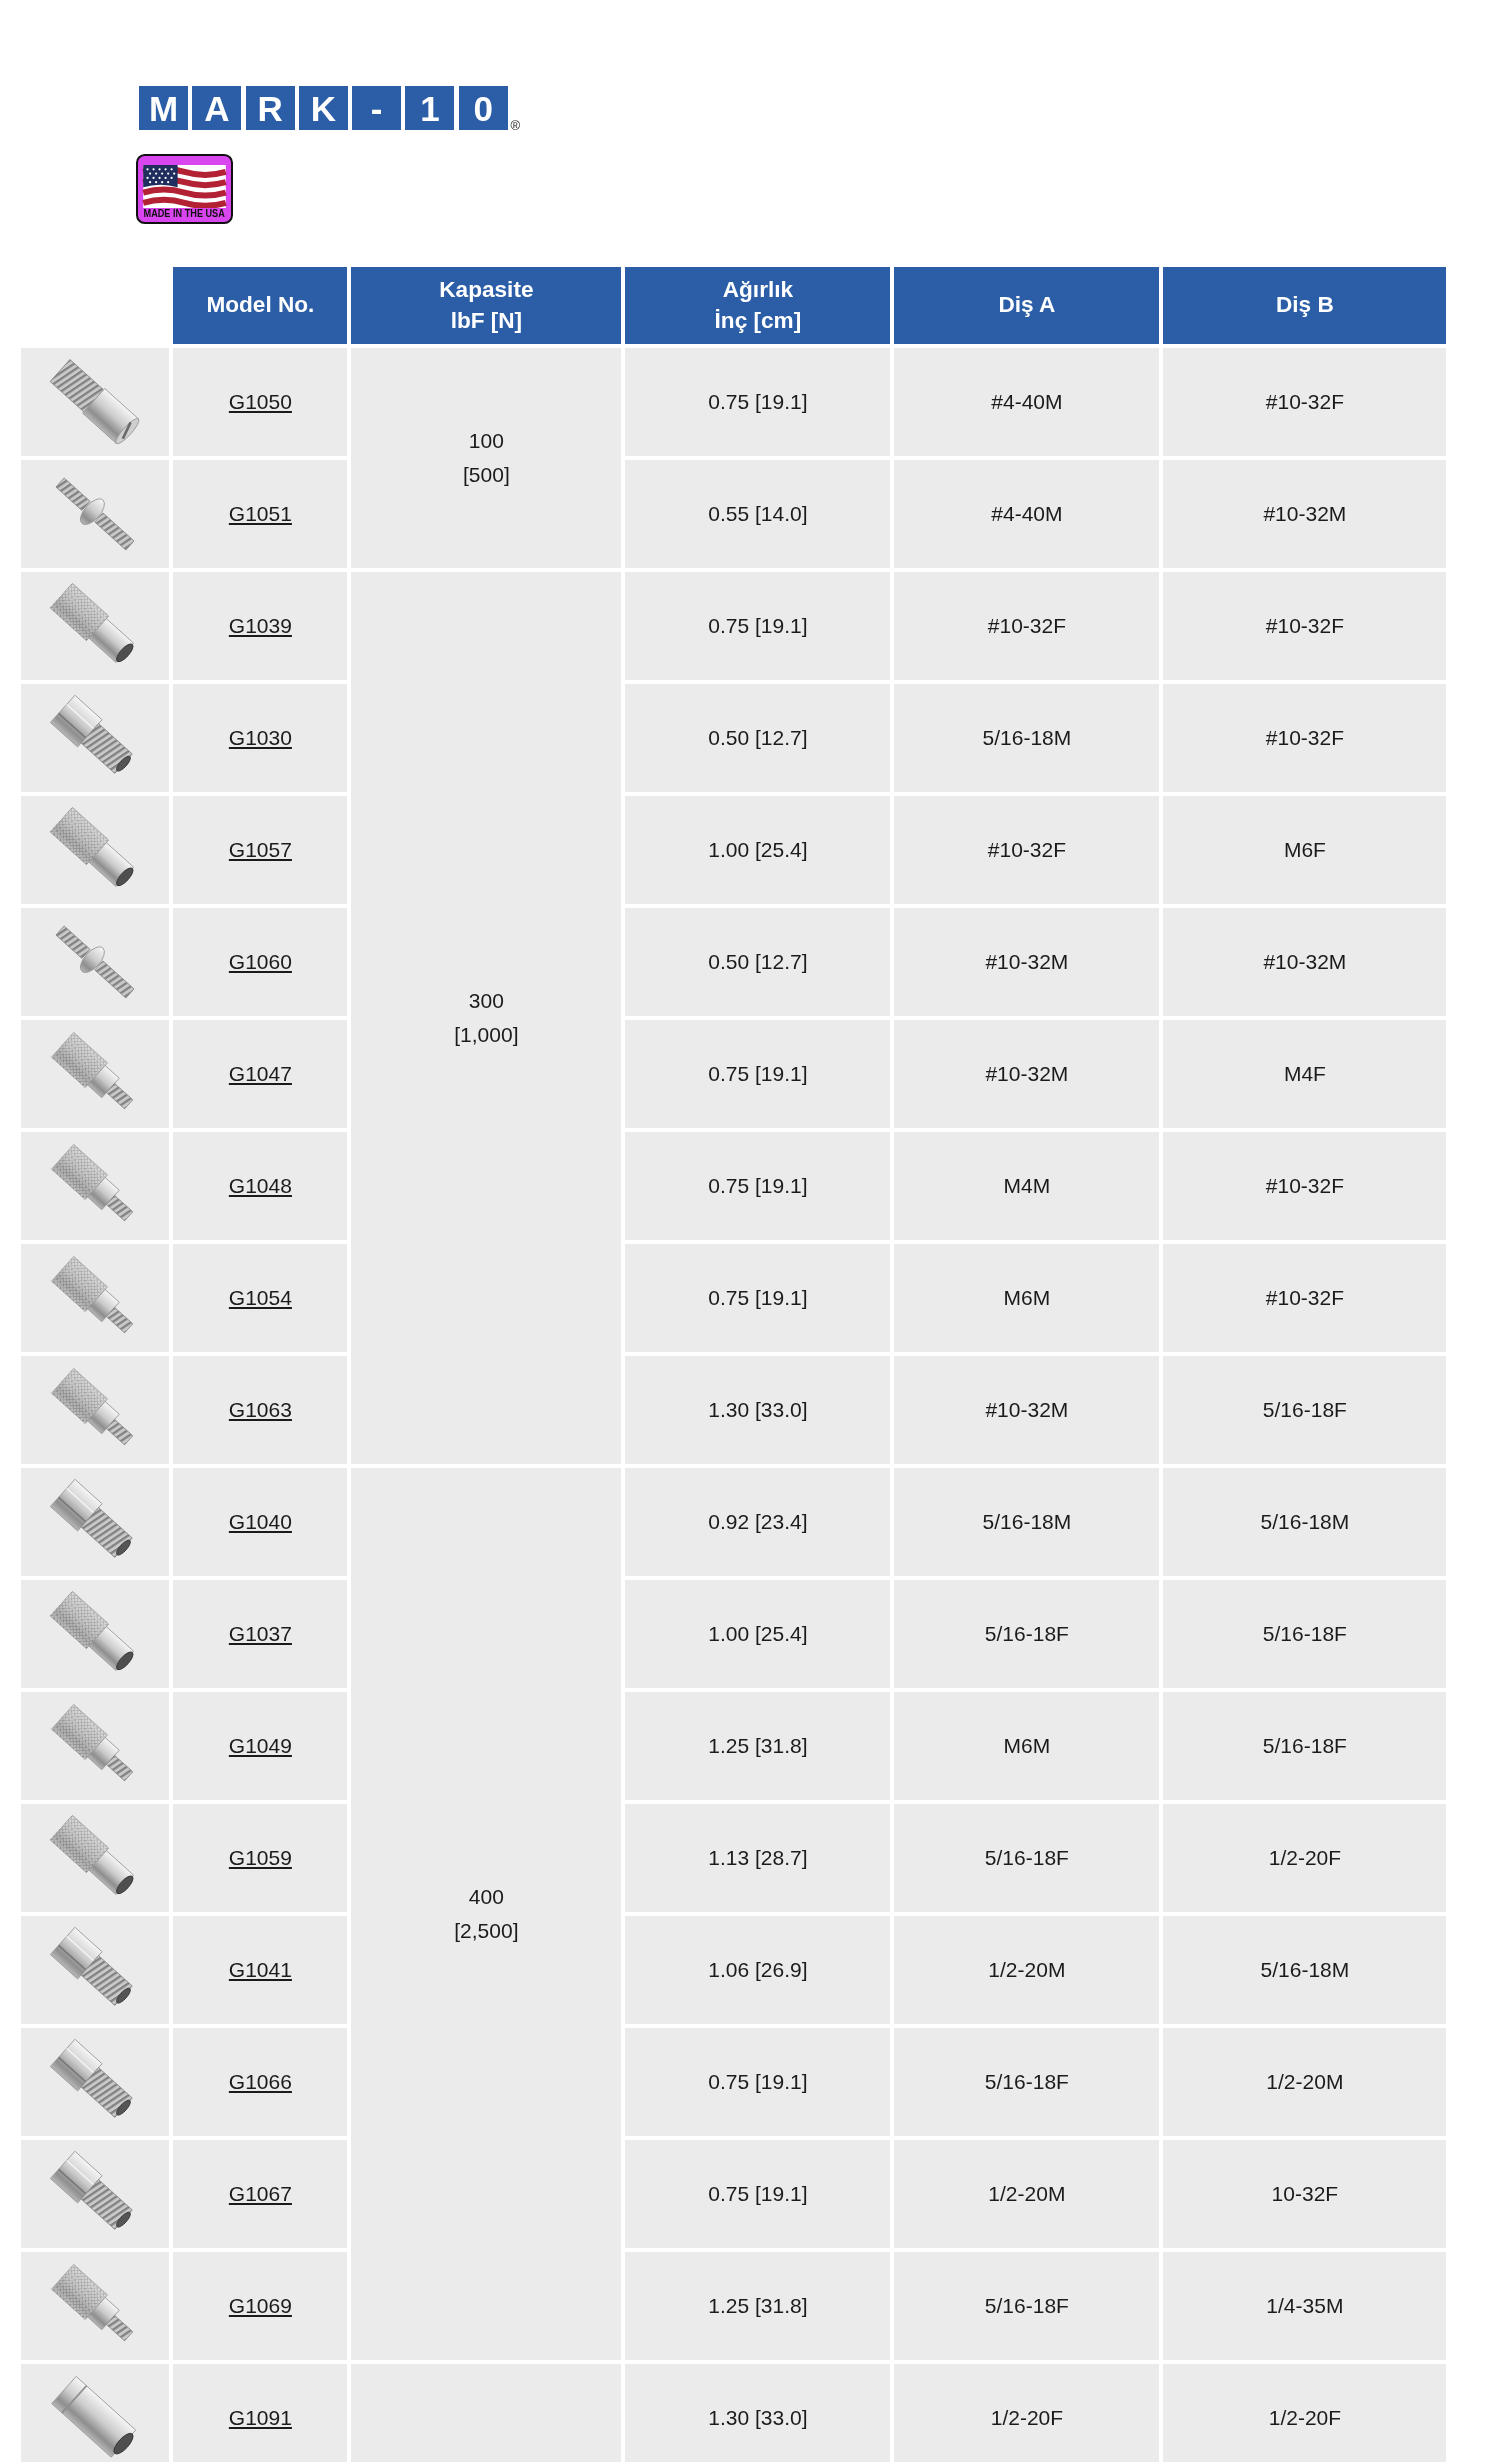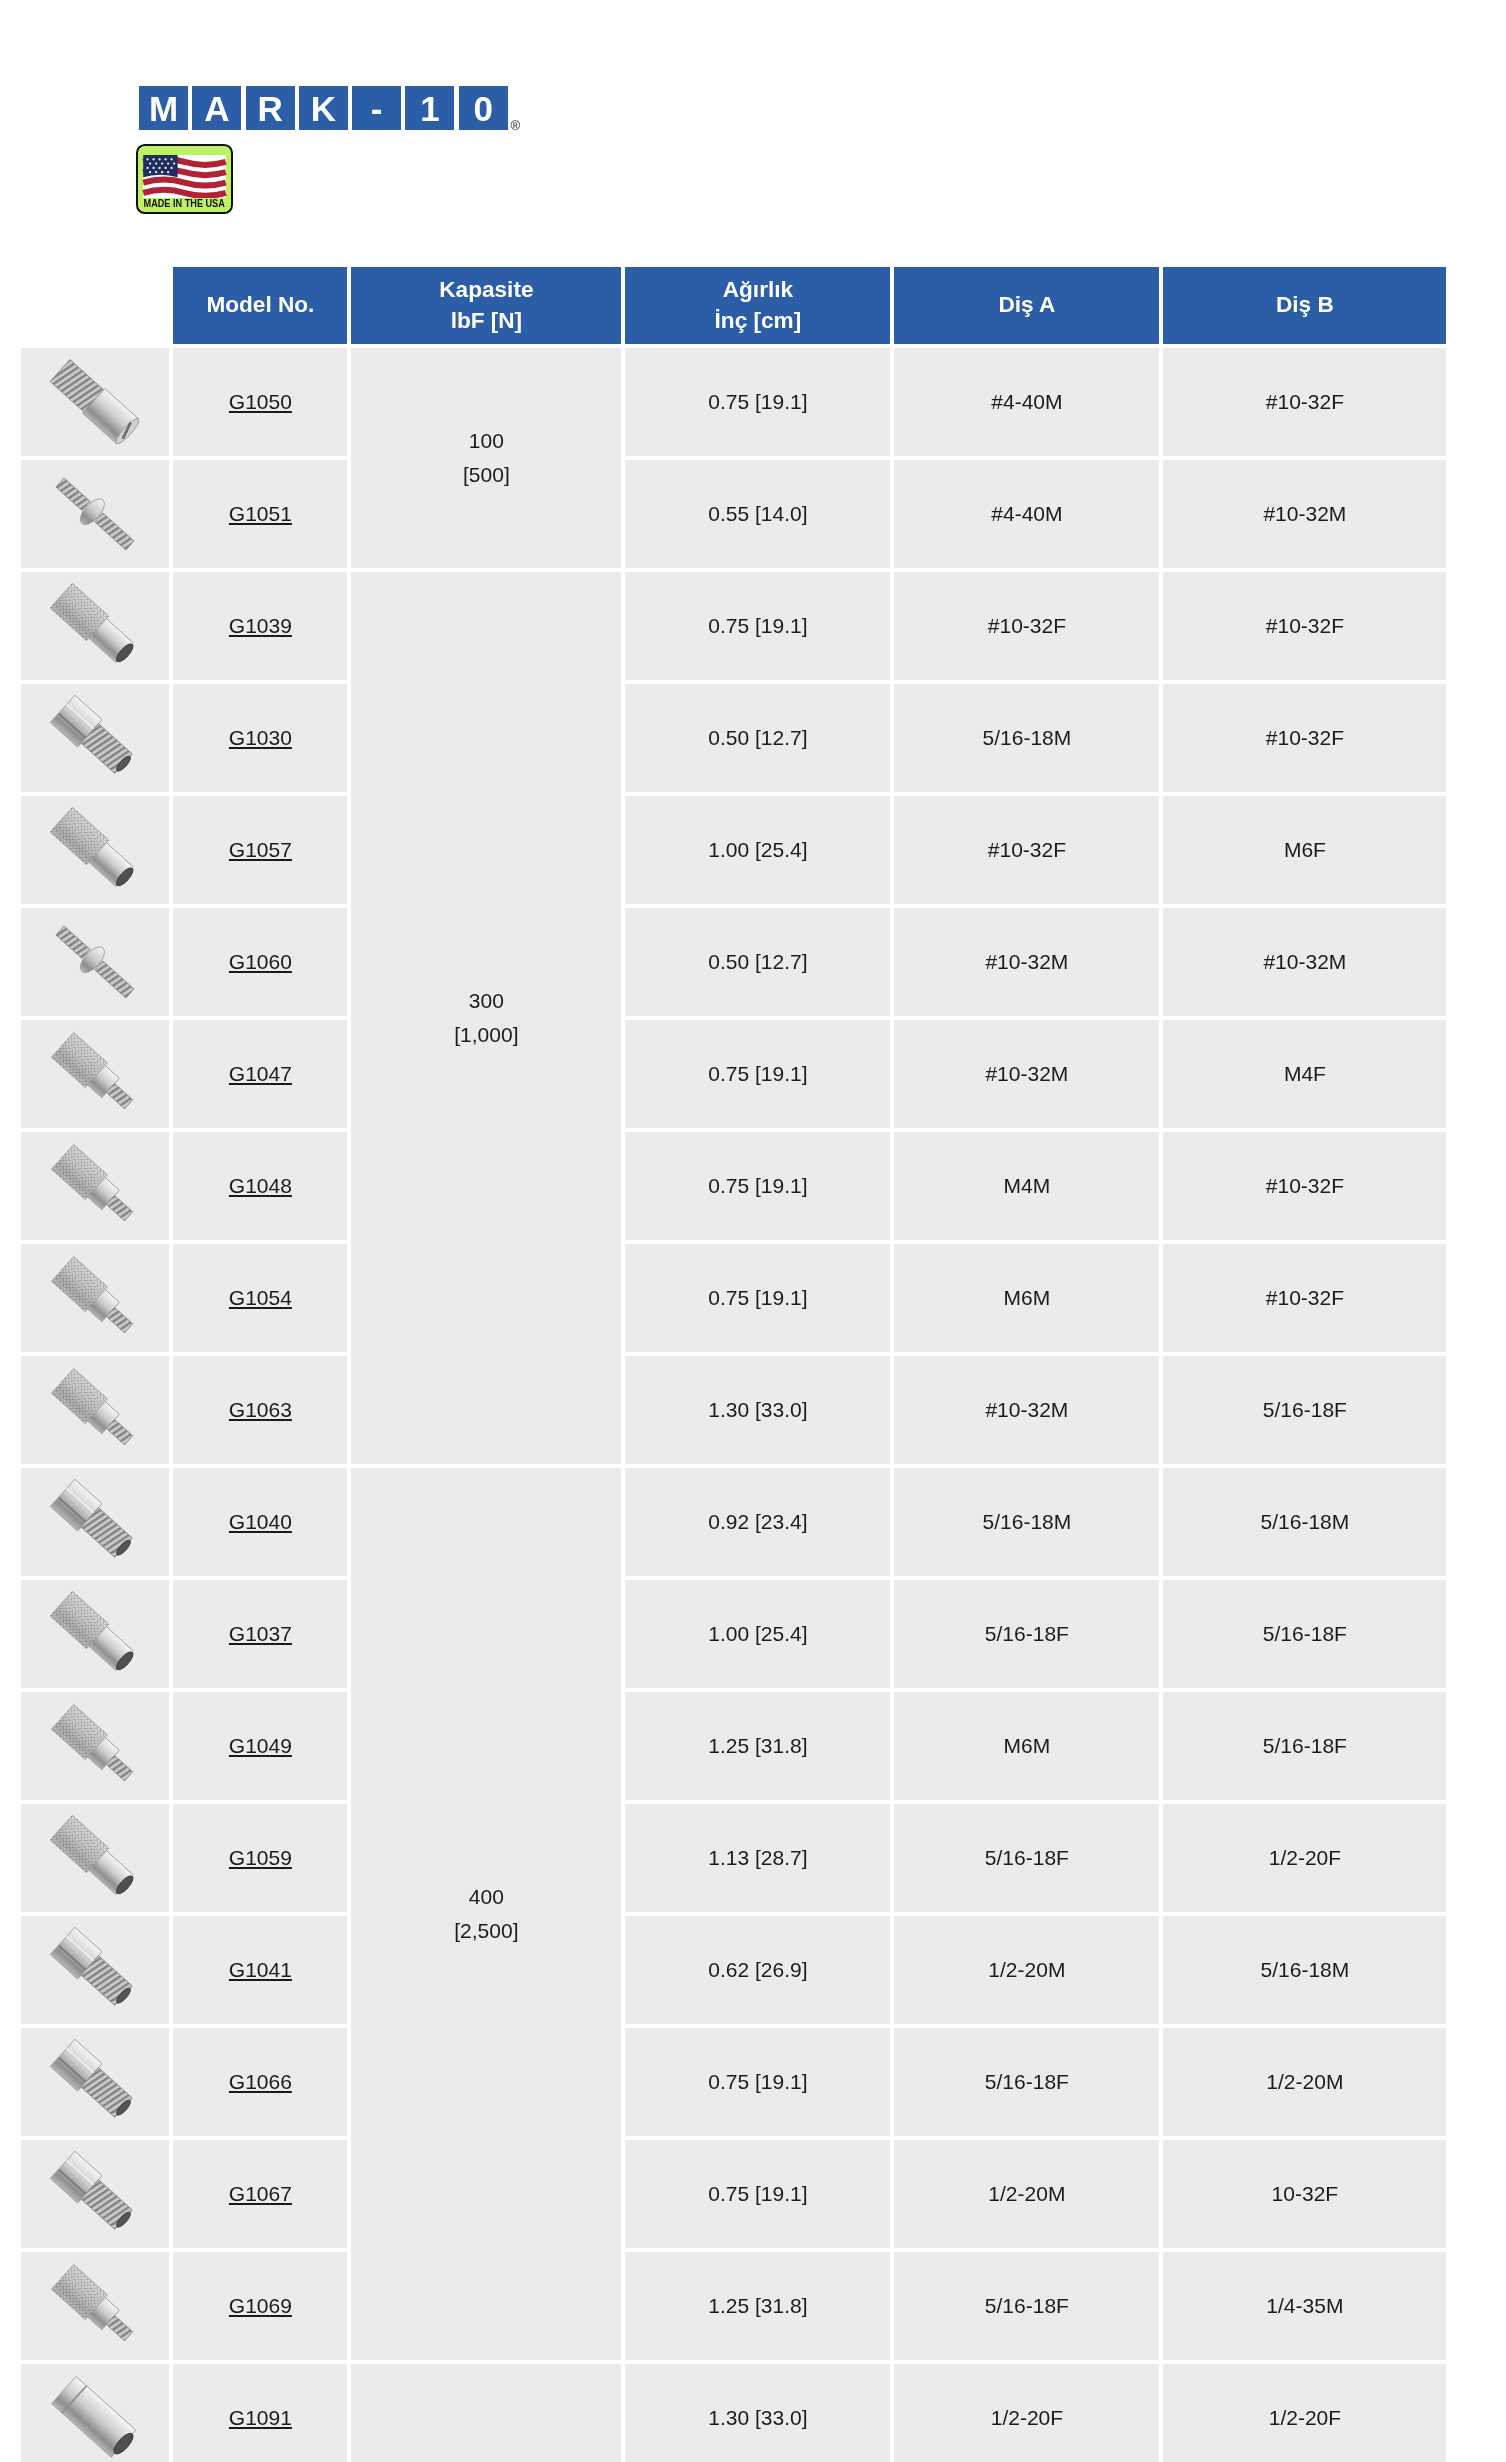--- a/index.html
+++ b/index.html
@@ -12,22 +12,22 @@
   .page{position:relative;width:1506px;height:2462px;background:#ffffff;overflow:hidden;}
 
   
   .logo{position:absolute;left:139px;top:86px;display:flex;align-items:flex-end;}
   .logo-squares{display:flex;gap:4.3px;}
   .sq{width:49px;height:44px;background:var(--blue);color:#ffffff;font-weight:bold;
       font-size:35px;line-height:1;display:flex;align-items:center;justify-content:center;}
   .reg{font-size:13px;color:#222222;margin-left:2.6px;line-height:1;transform:translateY(1.7px);}
 
   
-  .badge{position:absolute;left:136px;top:144px;width:97px;height:70px;border:2.6px solid #101010;
-         border-radius:8.7px;background:#bef264;box-sizing:border-box;display:flex;flex-direction:column;
+  .badge{position:absolute;left:136px;top:154px;width:97px;height:70px;border:2.6px solid #101010;
+         border-radius:8.7px;background:#d946ef;box-sizing:border-box;display:flex;flex-direction:column;
          align-items:center;justify-content:flex-end;padding:2.6px 3.5px;}
   .badge-flag{display:block;width:85px;height:43px;}
   .badge-label{font-size:10.4px;font-weight:bold;color:#101010;white-space:nowrap;
                transform:scaleX(.88);letter-spacing:0;}
 
   
   table.adapters{position:absolute;left:17.4px;top:263px;border-collapse:separate;border-spacing:4.3px;
                  table-layout:fixed;}
   table.adapters th{background:var(--blue);color:#ffffff;font-size:22.6px;font-weight:bold;height:77px;
                     text-align:center;vertical-align:middle;line-height:1.35;padding:0;}
@@ -378,21 +378,21 @@
               <g transform="rotate(42 62 62)">
                 <rect x="12" y="41" width="42" height="42" fill="url(#metal)" stroke="#9a9a9a"></rect>
                 <line x1="12" y1="55" x2="54" y2="55" stroke="#f1f1f1" stroke-width="2"></line>
                 <line x1="12" y1="69" x2="54" y2="69" stroke="#787878" stroke-width="2"></line>
                 <rect x="54" y="47" width="52" height="30" fill="url(#threads)" stroke="#8a8a8a"></rect>
                 <ellipse cx="106" cy="62" rx="4" ry="11" fill="#555555" stroke="#3a3a3a"></ellipse>
               </g>
             </svg>
           </td>
           <td class="model">G1041</td>
-          <td>0.62 [26.9]</td>
+          <td>1.06 [26.9]</td>
           <td>1/2-20M</td>
           <td>5/16-18M</td>
         </tr>
         <tr>
           <td class="photo">
             <svg width="108" height="108" viewBox="0 0 124 124">
               <g transform="rotate(42 62 62)">
                 <rect x="12" y="41" width="42" height="42" fill="url(#metal)" stroke="#9a9a9a"></rect>
                 <line x1="12" y1="55" x2="54" y2="55" stroke="#f1f1f1" stroke-width="2"></line>
                 <line x1="12" y1="69" x2="54" y2="69" stroke="#787878" stroke-width="2"></line>

